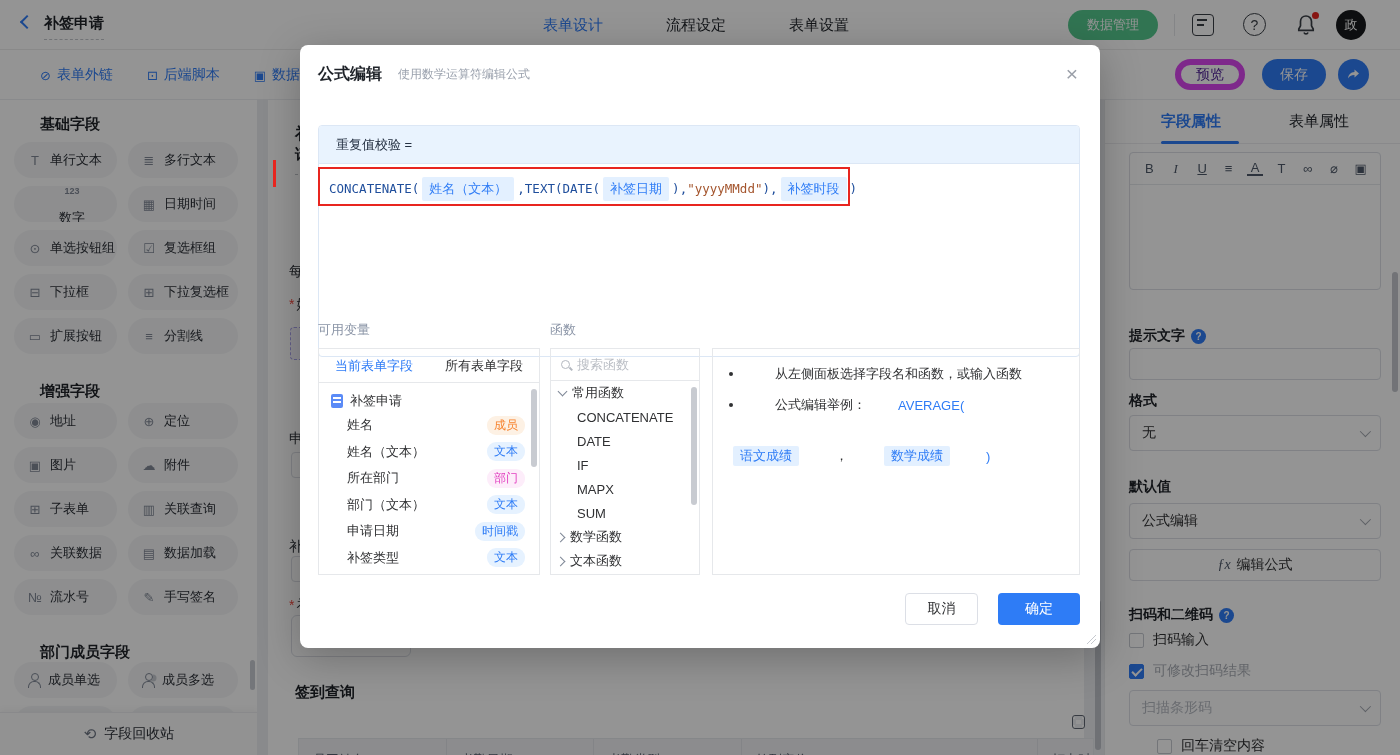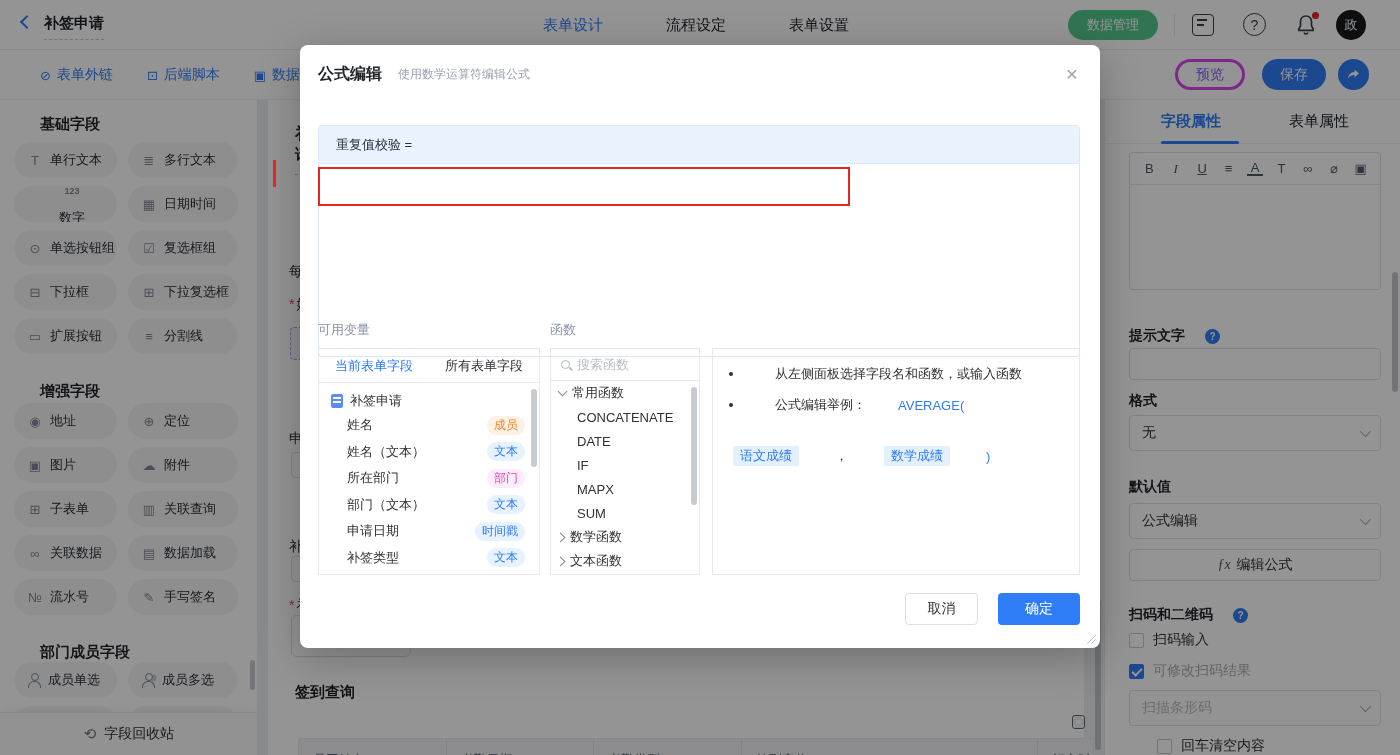--- a/index.html
+++ b/index.html
@@ -22,21 +22,21 @@
   .help-icon { position:absolute; left:1243px; top:13px; width:23px; height:23px; border:1.6px solid #3a3f46; border-radius:50%; font-size:14px; color:#3a3f46; display:flex; align-items:center; justify-content:center; }
   .bell-wrap { position:absolute; left:1294px; top:13px; width:24px; height:24px; }
   .bell-dot { position:absolute; right:-1px; top:-1px; width:7px; height:7px; background:#e8251f; border-radius:50%; }
   .avatar { position:absolute; left:1336px; top:10px; width:30px; height:30px; border-radius:50%; background:#17191c; color:#fff; font-size:13px; display:flex; align-items:center; justify-content:center; cursor:pointer; }
 
   
   .subbar { position:absolute; left:0; top:50px; width:1400px; height:50px; background:#fff; border-bottom:1px solid #eceef1; z-index:2; }
   .sub-links { position:absolute; left:40px; top:0; height:50px; display:flex; align-items:center; gap:34px; }
   .sub-link { color:#2f7cf6; font-size:14px; display:flex; align-items:center; gap:6px; cursor:pointer; white-space:nowrap; }
   .sub-link .glyph { font-size:13px; }
-  .btn-preview { position:absolute; left:1175px; top:9px; width:70px; height:31px; border:3px solid #d946ef; color:#8b5cf6; background:#fff; border-radius:16px; font-size:14px; display:flex; align-items:center; justify-content:center; cursor:pointer; }
+  .btn-preview { position:absolute; left:1175px; top:9px; width:70px; height:31px; border:6px solid #d946ef; color:#4c1d95; background:#fff; border-radius:16px; font-size:14px; display:flex; align-items:center; justify-content:center; cursor:pointer; }
   .btn-save { position:absolute; left:1262px; top:9px; width:64px; height:31px; background:#2f7cf6; color:#fff; border-radius:16px; font-size:14px; display:flex; align-items:center; justify-content:center; cursor:pointer; }
   .btn-share { position:absolute; left:1338px; top:9px; width:31px; height:31px; background:#2f7cf6; border-radius:50%; display:flex; align-items:center; justify-content:center; cursor:pointer; }
 
   
   .sidebar { position:absolute; left:0; top:100px; width:258px; height:655px; background:#fff; border-right:1px solid #eceef1; z-index:2; overflow:hidden; }
   .side-section-title { position:absolute; left:40px; font-size:15px; font-weight:bold; color:#1f2329; }
   .field-btn { position:absolute; height:36px; background:#f4f5f7; border-radius:18px; font-size:13px; color:#2b2f36; display:flex; align-items:center; padding-left:13px; gap:7px; cursor:grab; overflow:hidden; white-space:nowrap; }
   .field-btn .glyph { color:#818896; font-size:13px; width:16px; text-align:center; flex:0 0 16px; }
   .field-btn .glyph.num { font-size:9px; font-weight:bold; letter-spacing:0; }
   .person-icon { position:relative; width:14px; height:14px; flex:0 0 14px; }
@@ -70,21 +70,21 @@
   .rtabs { position:absolute; left:0; top:0; width:100%; height:44px; border-bottom:1px solid #ececef; }
   .rtab { position:absolute; top:12px; font-size:15px; cursor:pointer; }
   .rtab.active { color:#2f7cf6; font-weight:bold; }
   .rtab-underline { position:absolute; left:56px; top:41px; width:78px; height:3px; background:#2f7cf6; border-radius:2px; }
   .editor-box { position:absolute; left:24px; top:52px; width:252px; height:138px; border:1px solid #dcdfe6; border-radius:4px; }
   .editor-toolbar { height:32px; border-bottom:1px solid #e6e8ec; display:flex; align-items:center; justify-content:space-around; padding:0 6px; }
   .ed-ic { font-size:13px; color:#4e5969; cursor:pointer; width:16px; text-align:center; }
   .ed-ic.u { text-decoration:underline; }
   .ed-ic.a { border-bottom:2px solid #4e5969; line-height:1; }
   .ed-ic.i { font-style:italic; font-family:"Liberation Serif",serif; }
-  .rlabel { position:absolute; left:24px; font-size:14px; font-weight:bold; color:#1f2329; display:flex; align-items:center; gap:20px; }
+  .rlabel { position:absolute; left:24px; font-size:14px; font-weight:bold; color:#1f2329; display:flex; align-items:center; gap:6px; }
   .q-badge { width:15px; height:15px; border-radius:50%; background:#2f7cf6; color:#fff; font-size:10px; font-weight:bold; display:flex; align-items:center; justify-content:center; }
   .rinput { position:absolute; left:24px; width:252px; height:32px; border:1px solid #dcdfe6; border-radius:4px; background:#fff; }
   .rselect { position:absolute; left:24px; width:252px; height:36px; border:1px solid #dcdfe6; border-radius:4px; background:#fff; font-size:14px; color:#303133; display:flex; align-items:center; padding:0 12px; cursor:pointer; }
   .rselect .chev, .sel-chev { margin-left:auto; width:8px; height:8px; border-right:1.5px solid #a2a7af; border-bottom:1.5px solid #a2a7af; transform:rotate(45deg) translateY(-2px); }
   .rselect.disabled { color:#b6bac1; background:#fdfdfe; cursor:default; }
   .fx-btn { position:absolute; left:24px; width:252px; height:32px; border:1px solid #dcdfe6; border-radius:4px; background:#fff; font-size:14px; color:#303133; display:flex; align-items:center; justify-content:center; gap:6px; cursor:pointer; }
   .fx-glyph { font-family:"Liberation Serif",serif; font-style:italic; color:#4e5969; }
   .check-row { position:absolute; left:24px; display:flex; align-items:center; gap:9px; font-size:14px; color:#303133; cursor:pointer; }
   .cbox { width:15px; height:15px; border:1px solid #c6cad1; border-radius:2px; background:#fff; position:relative; }
   .cbox.checked { background:#2f7cf6; border-color:#2f7cf6; }
@@ -389,20 +389,21 @@
 
   <div class="modal">
     <div class="modal-header">
       <span class="modal-title">公式编辑</span>
       <span class="modal-subtitle">使用数学运算符编辑公式</span>
       <span class="modal-close">×</span>
     </div>
 
     <div class="formula-box">
       <div class="formula-head">重复值校验 =</div>
+      <div class="formula-body" id="formula-body"><span class="tok-fn">CONCATENATE(</span><span class="tok-chip">姓名（文本）</span><span class="tok-fn">,TEXT(DATE(</span><span class="tok-chip">补签日期</span><span class="tok-fn">),</span><span class="tok-str">"yyyyMMdd"</span><span class="tok-fn">),</span><span class="tok-chip">补签时段</span><span class="tok-fn">)</span></div>
     </div>
 
     <span class="panel-label" style="left:18px;">可用变量</span>
     <span class="panel-label" style="left:250px;">函数</span>
 
     <div class="vars-panel">
       <div class="vars-tabs" id="vars-tabs">
           <span class="vars-tab active">当前表单字段</span>
           <span class="vars-tab">所有表单字段</span>
         </div>

